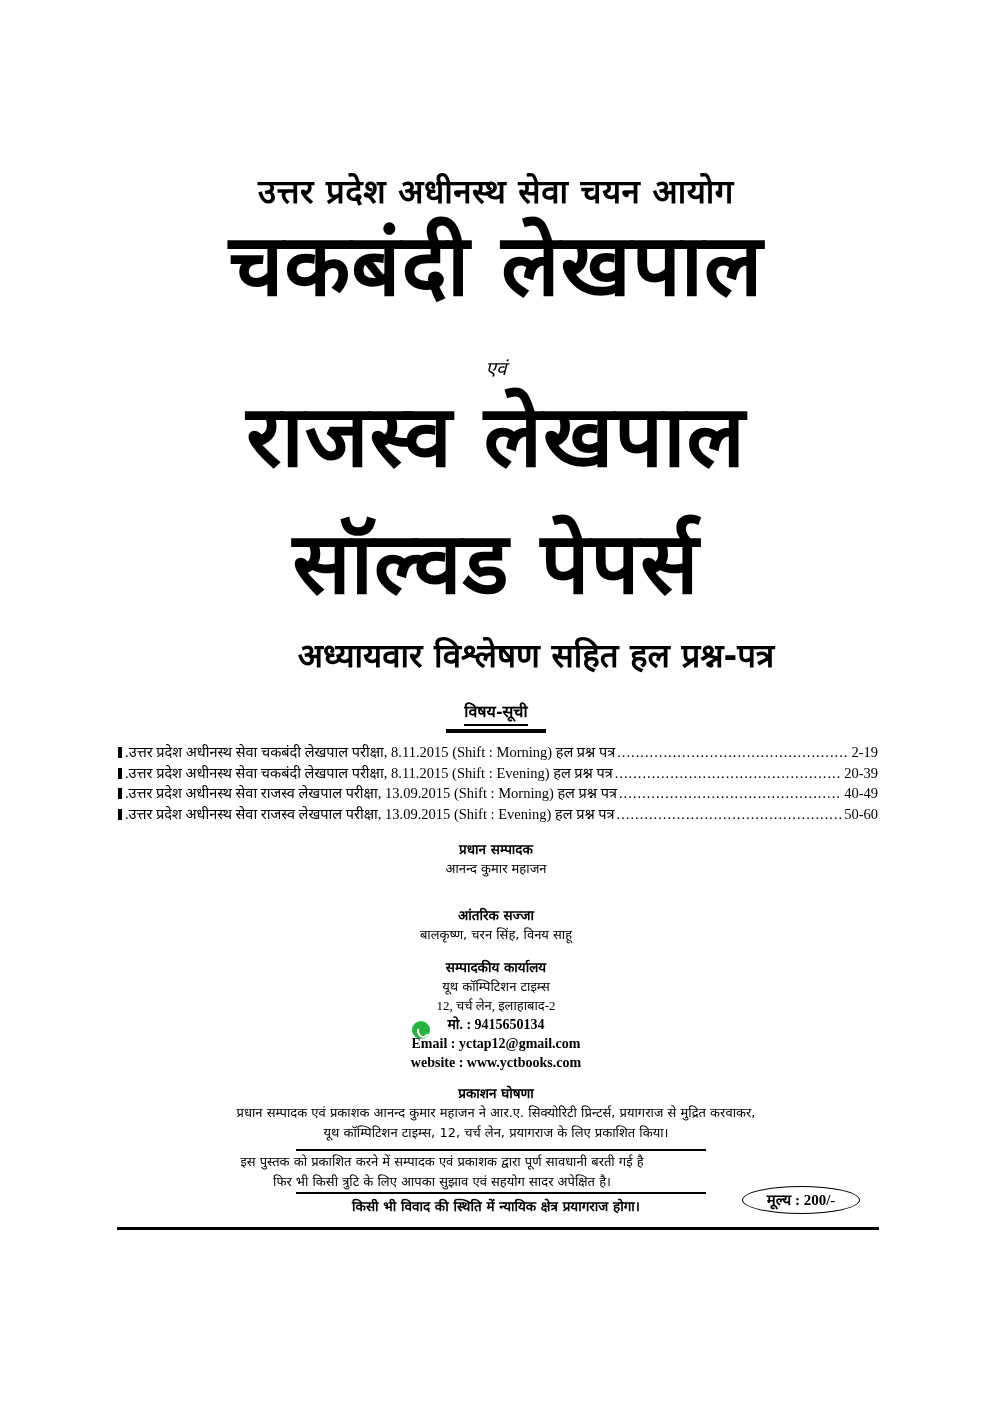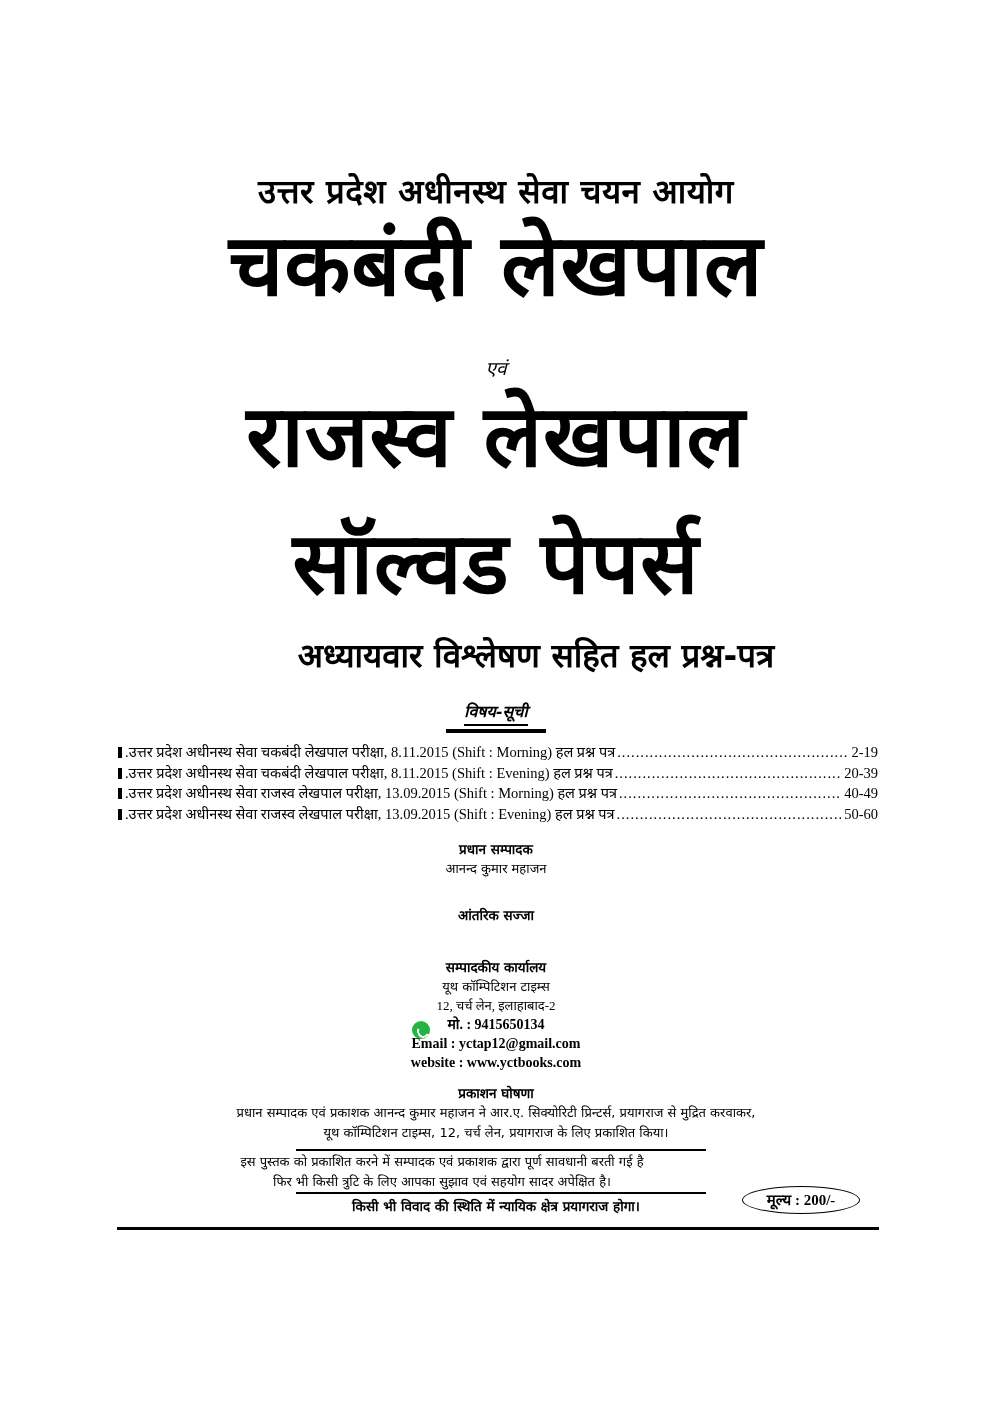--- a/index.html
+++ b/index.html
@@ -8,21 +8,21 @@
       font-family: "DejaVu Sans", sans-serif; color: #000;
     }
     .center { position: absolute; left: 0; width: 992px; text-align: center; }
     .org-title { top: 168px; font-size: 33px; font-weight: bold; letter-spacing: 0.5px; }
     .big-title { font-size: 86px; font-weight: bold; line-height: 1; letter-spacing: 1px; }
     .t1 { top: 222px; }
     .evam { top: 355px; font-size: 19px; font-style: italic; }
     .t2 { top: 393px; }
     .t3 { top: 520px; }
     .subtitle { top: 632px; font-size: 33px; font-weight: bold; padding-left: 40px; }
-    .toc-head { top: 700px; font-size: 16px; font-weight: bold; font-style: italic; }
+    .toc-head { top: 700px; font-size: 16px; font-weight: bold; }
     .toc-head span { display: inline-block; padding-bottom: 2px; border-bottom: 2px solid #000; }
     .toc-head .dbl { display: block; width: 100px; height: 4px; background: #000; margin: 3px auto 0; }
     .toc { position: absolute; top: 741px; left: 118px; width: 760px; font-family: "Liberation Serif", serif; font-size: 14.5px; }
     .toc-row { display: flex; align-items: baseline; height: 20.5px; white-space: nowrap; }
     .bullet { display: inline-block; width: 11px; height: 11px; background: #000; margin-right: 3px; position: relative; top: 1px; }
     .toc-text { flex: 0 0 auto; }
     .dots { flex: 1 1 auto; overflow: hidden; margin: 0 2px; }
     .dots::before { content: "........................................................................................................................................"; letter-spacing: 1px; }
     .pages { flex: 0 0 auto; }
     .blk { position: absolute; left: 0; width: 992px; text-align: center; font-size: 13px; line-height: 19px; }
@@ -85,20 +85,21 @@
   </div>
 </div>
 
 <div class="blk editor">
   <div class="h">प्रधान सम्पादक</div>
   <div>आनन्द कुमार महाजन</div>
 </div>
 
 <div class="blk interior">
   <div class="h">आंतरिक सज्जा</div>
+  <div>बालकृष्ण, चरन सिंह, विनय साहू</div>
 </div>
 
 <div class="blk office">
   <div class="h">सम्पादकीय कार्यालय</div>
   <div>यूथ कॉम्पिटिशन टाइम्स</div>
   <div class="normal-serif">12, चर्च लेन, इलाहाबाद-2</div>
   <div class="serif">मो. : 9415650134</div>
   <div class="serif">Email : yctap12@gmail.com</div>
   <div class="serif">website : www.yctbooks.com</div>
 </div>

